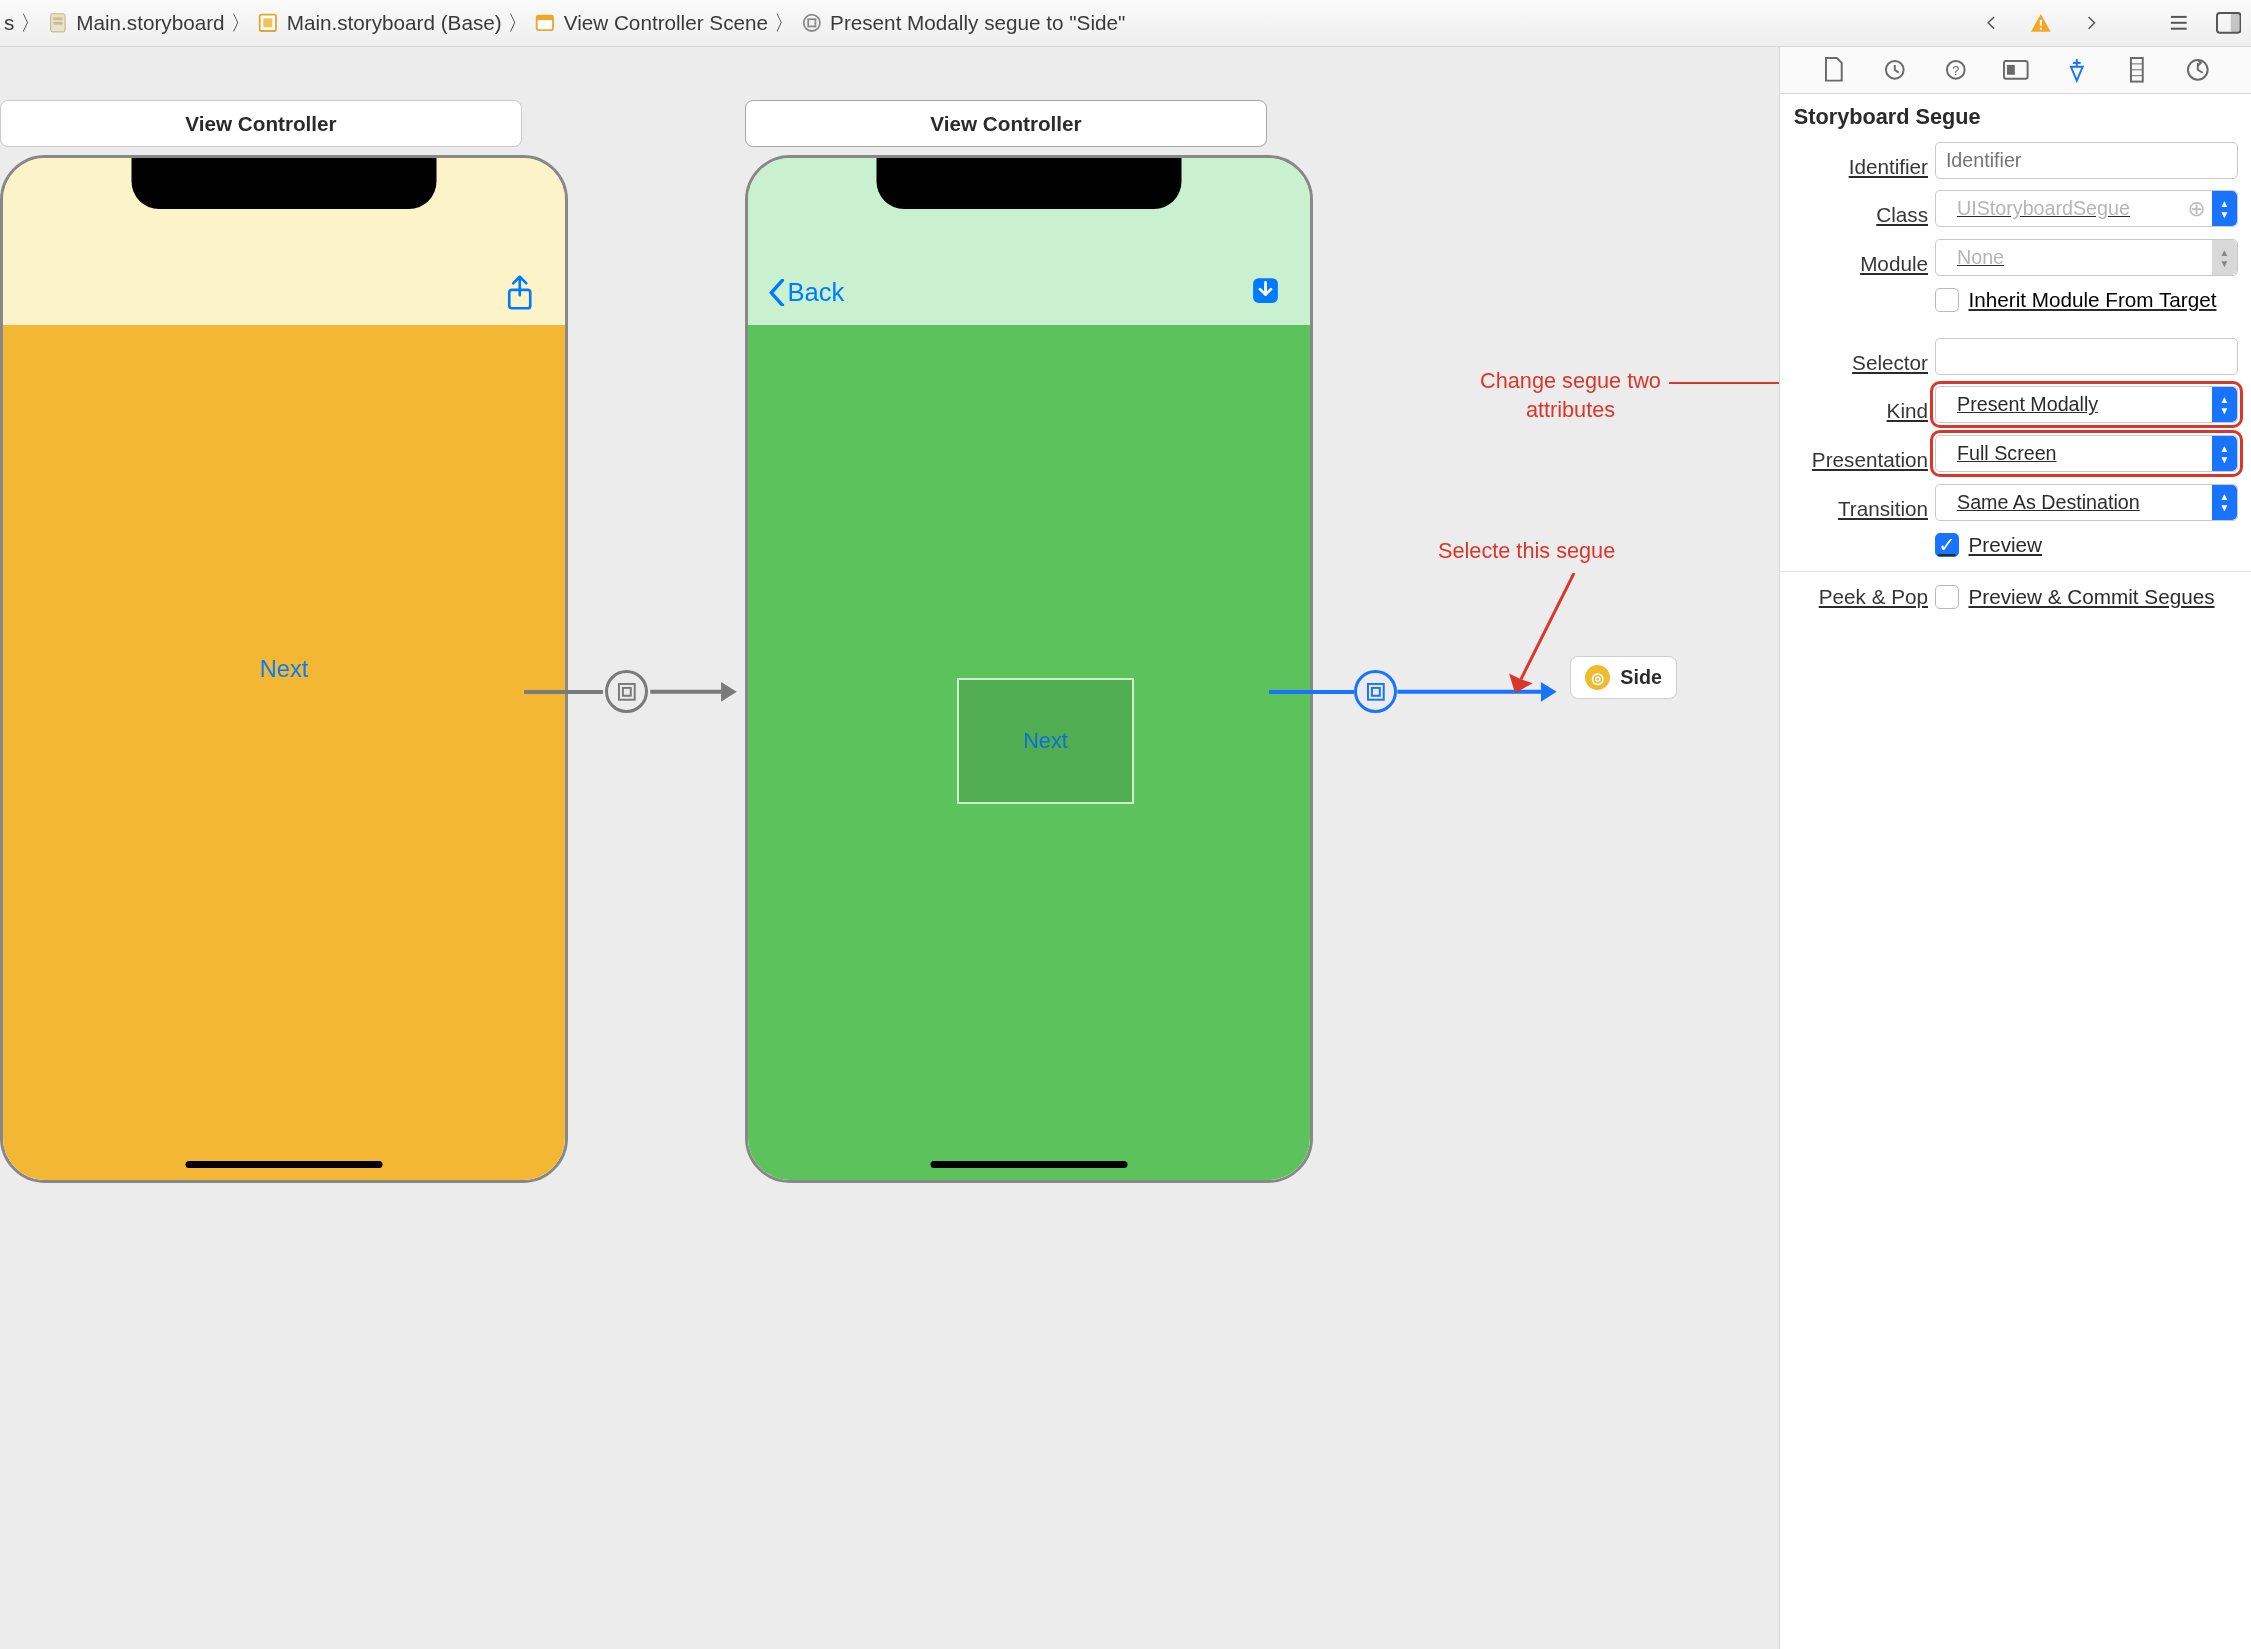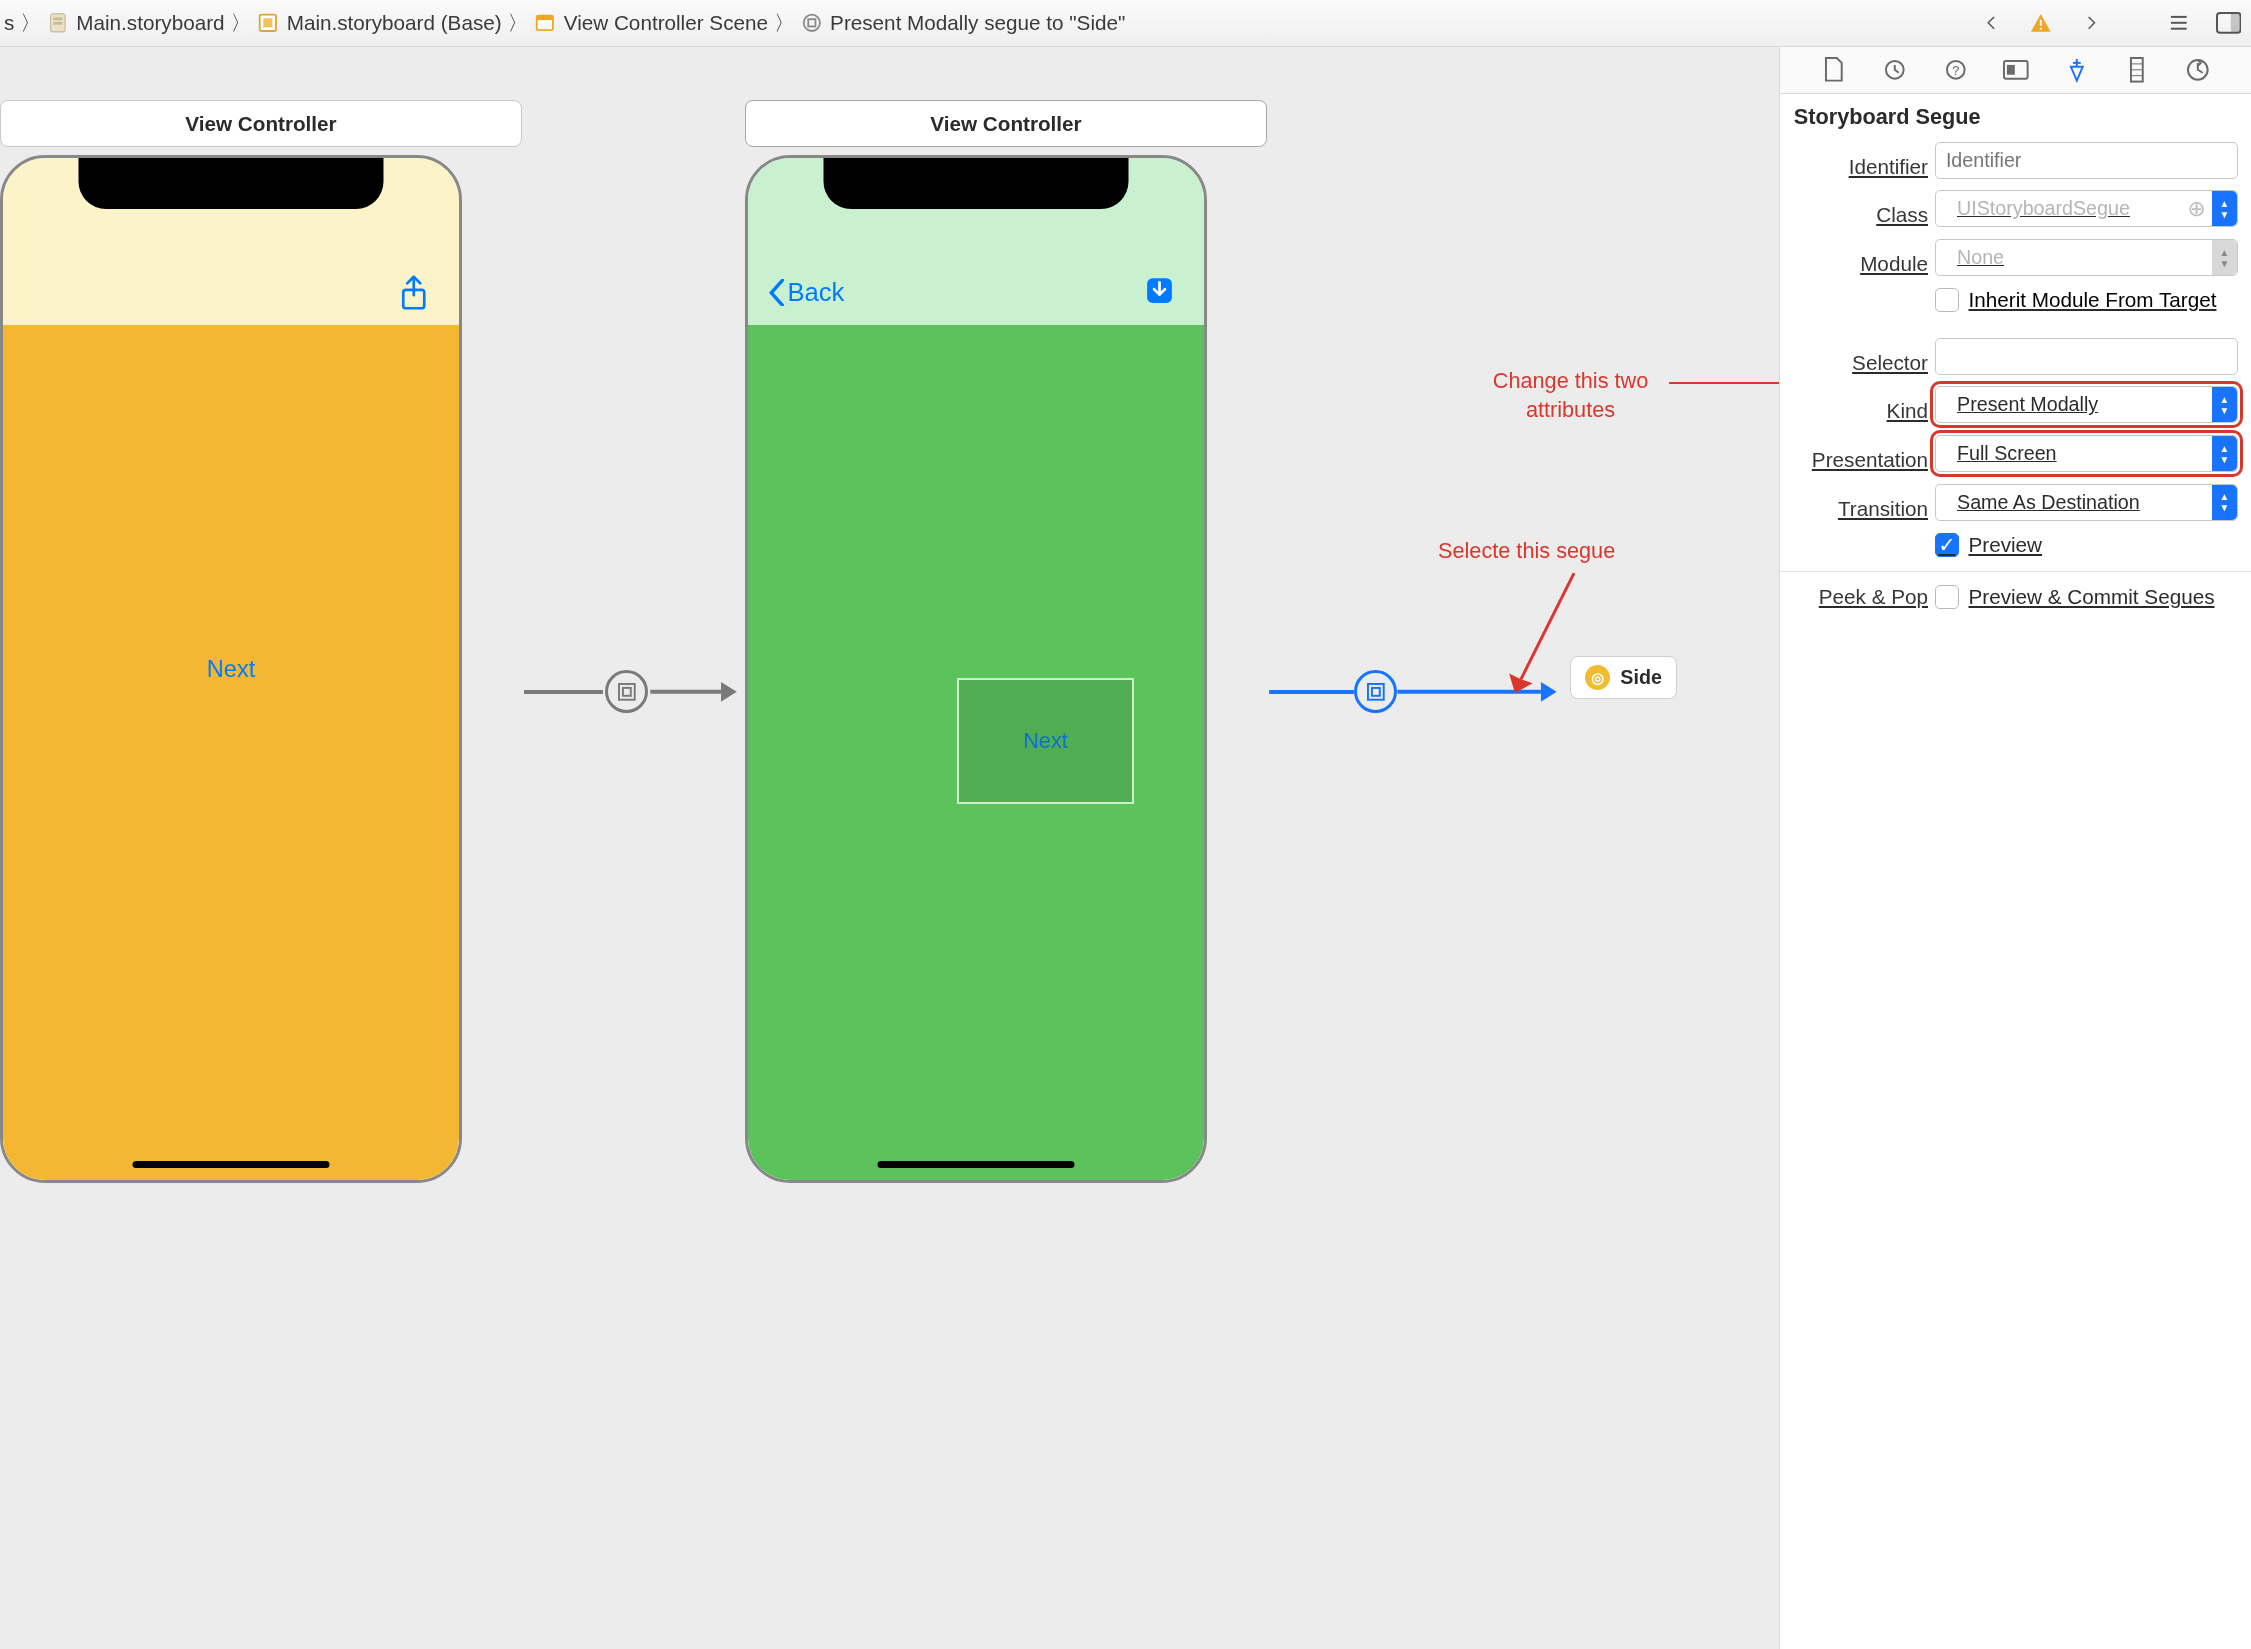--- a/index.html
+++ b/index.html
@@ -15,21 +15,21 @@
   .jumpbar .tools { margin-left:auto; display:flex; align-items:center; gap:21.7px; }
   .tool-ico { width:27.6px; height:27.6px; display:flex; align-items:center; justify-content:center; color:#555; }
 
   
   .split { display:flex; flex:1; min-height:0; }
   .canvas { flex:1; background:var(--bg); position:relative; overflow:hidden; }
   .inspector { width:473px; border-left:1px solid var(--light-border); background:#fff; display:flex; flex-direction:column; font-size:20.7px; }
 
   
   .scene-title { position:absolute; height:47px; background:#fff; border:1px solid #c9c9c9; border-radius:7.9px; display:flex; align-items:center; justify-content:center; font-weight:600; font-size:20.7px; }
-  .phone { position:absolute; width:462px; height:1028px; border:3px solid #888; border-radius:45px; overflow:hidden; }
+  .phone { position:absolute; width:568px; height:1028px; border:3px solid #888; border-radius:45px; overflow:hidden; }
   .phone .notch { position:absolute; top:0; left:50%; transform:translateX(-50%); width:305px; height:51px; background:#000; border-bottom-left-radius:27.6px; border-bottom-right-radius:27.6px; }
   .phone .home { position:absolute; bottom:11.8px; left:50%; transform:translateX(-50%); width:197px; height:6.9px; background:#000; border-radius:3.9px; }
 
   .phone1 { left:0; top:108px; }
   .phone1 .layer1 { position:absolute; inset:0; background:var(--pale-yellow); }
   .phone1 .layer2 { position:absolute; left:0; right:0; top:167px; bottom:0; background:var(--orange); }
   .phone1 .share { position:absolute; right:29.6px; top:116px; color:#007aff; }
   .phone1 .next { position:absolute; left:50%; top:50%; transform:translate(-50%,-50%); color:#037dfc; font-size:23.6px; }
 
   .phone2 { left:745px; top:108px; }
@@ -233,21 +233,21 @@
             <line x1="0" y1="12" x2="146" y2="12" stroke="#1873ff" stroke-width="4"></line>
             <path d="M146 2l16 10-16 10z" fill="#1873ff"></path>
           </svg>
       </div>
 
       <div class="sidechip">
         <span class="dot">◎</span>
         <span>Side</span>
       </div>
 
-      <div class="anno anno1">Change this two attributes</div>
+      <div class="anno anno1">Change segue two attributes</div>
       <div class="anno1-line"></div>
 
       <div class="anno anno2">Selecte this segue</div>
       <div class="anno2-arrow">
         <svg width="79" height="128" viewBox="0 0 80 130">
             <line x1="68" y1="0" x2="14" y2="108" stroke="#d9372c" stroke-width="3"></line>
             <path d="M14 108 l-12 -6 l6 20 l18 -10 z" fill="#d9372c"></path>
           </svg>
       </div>
 

